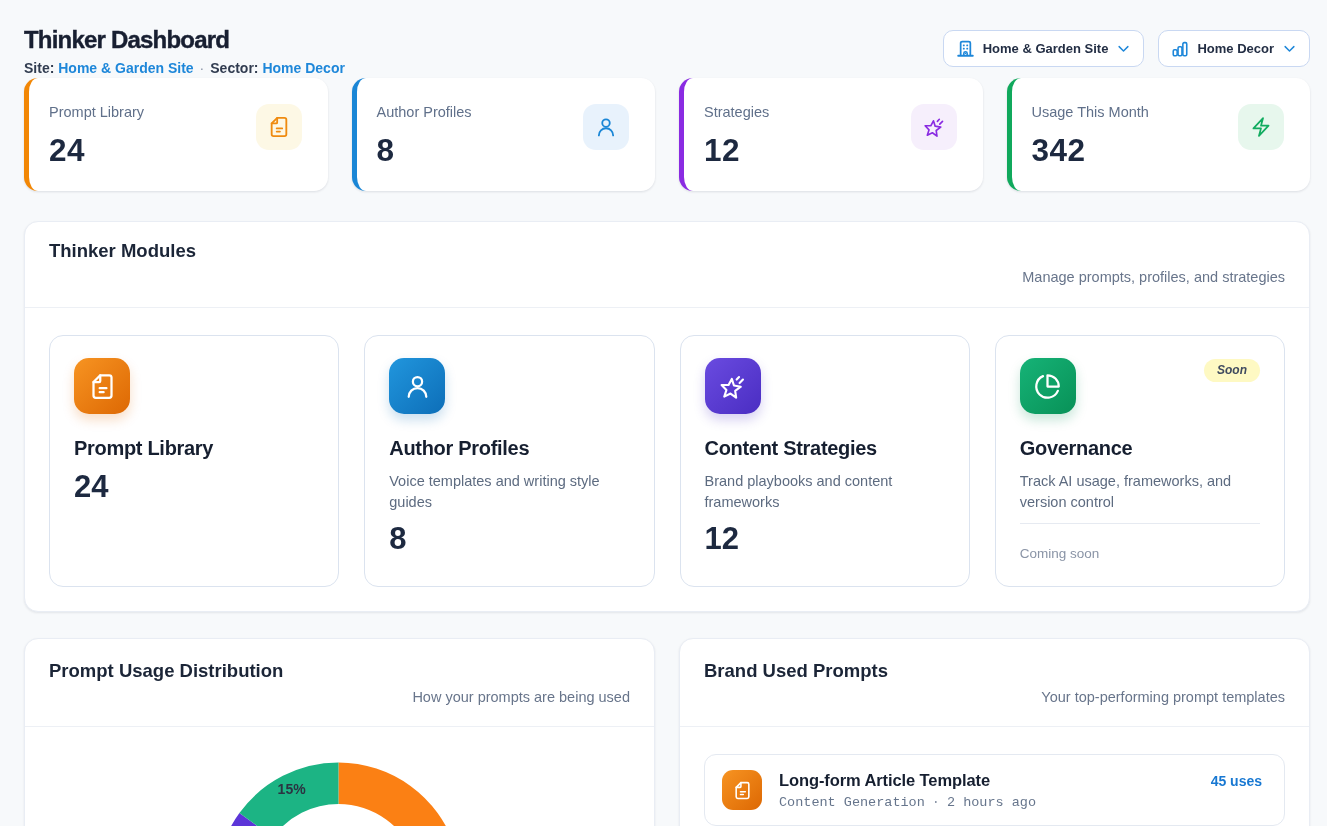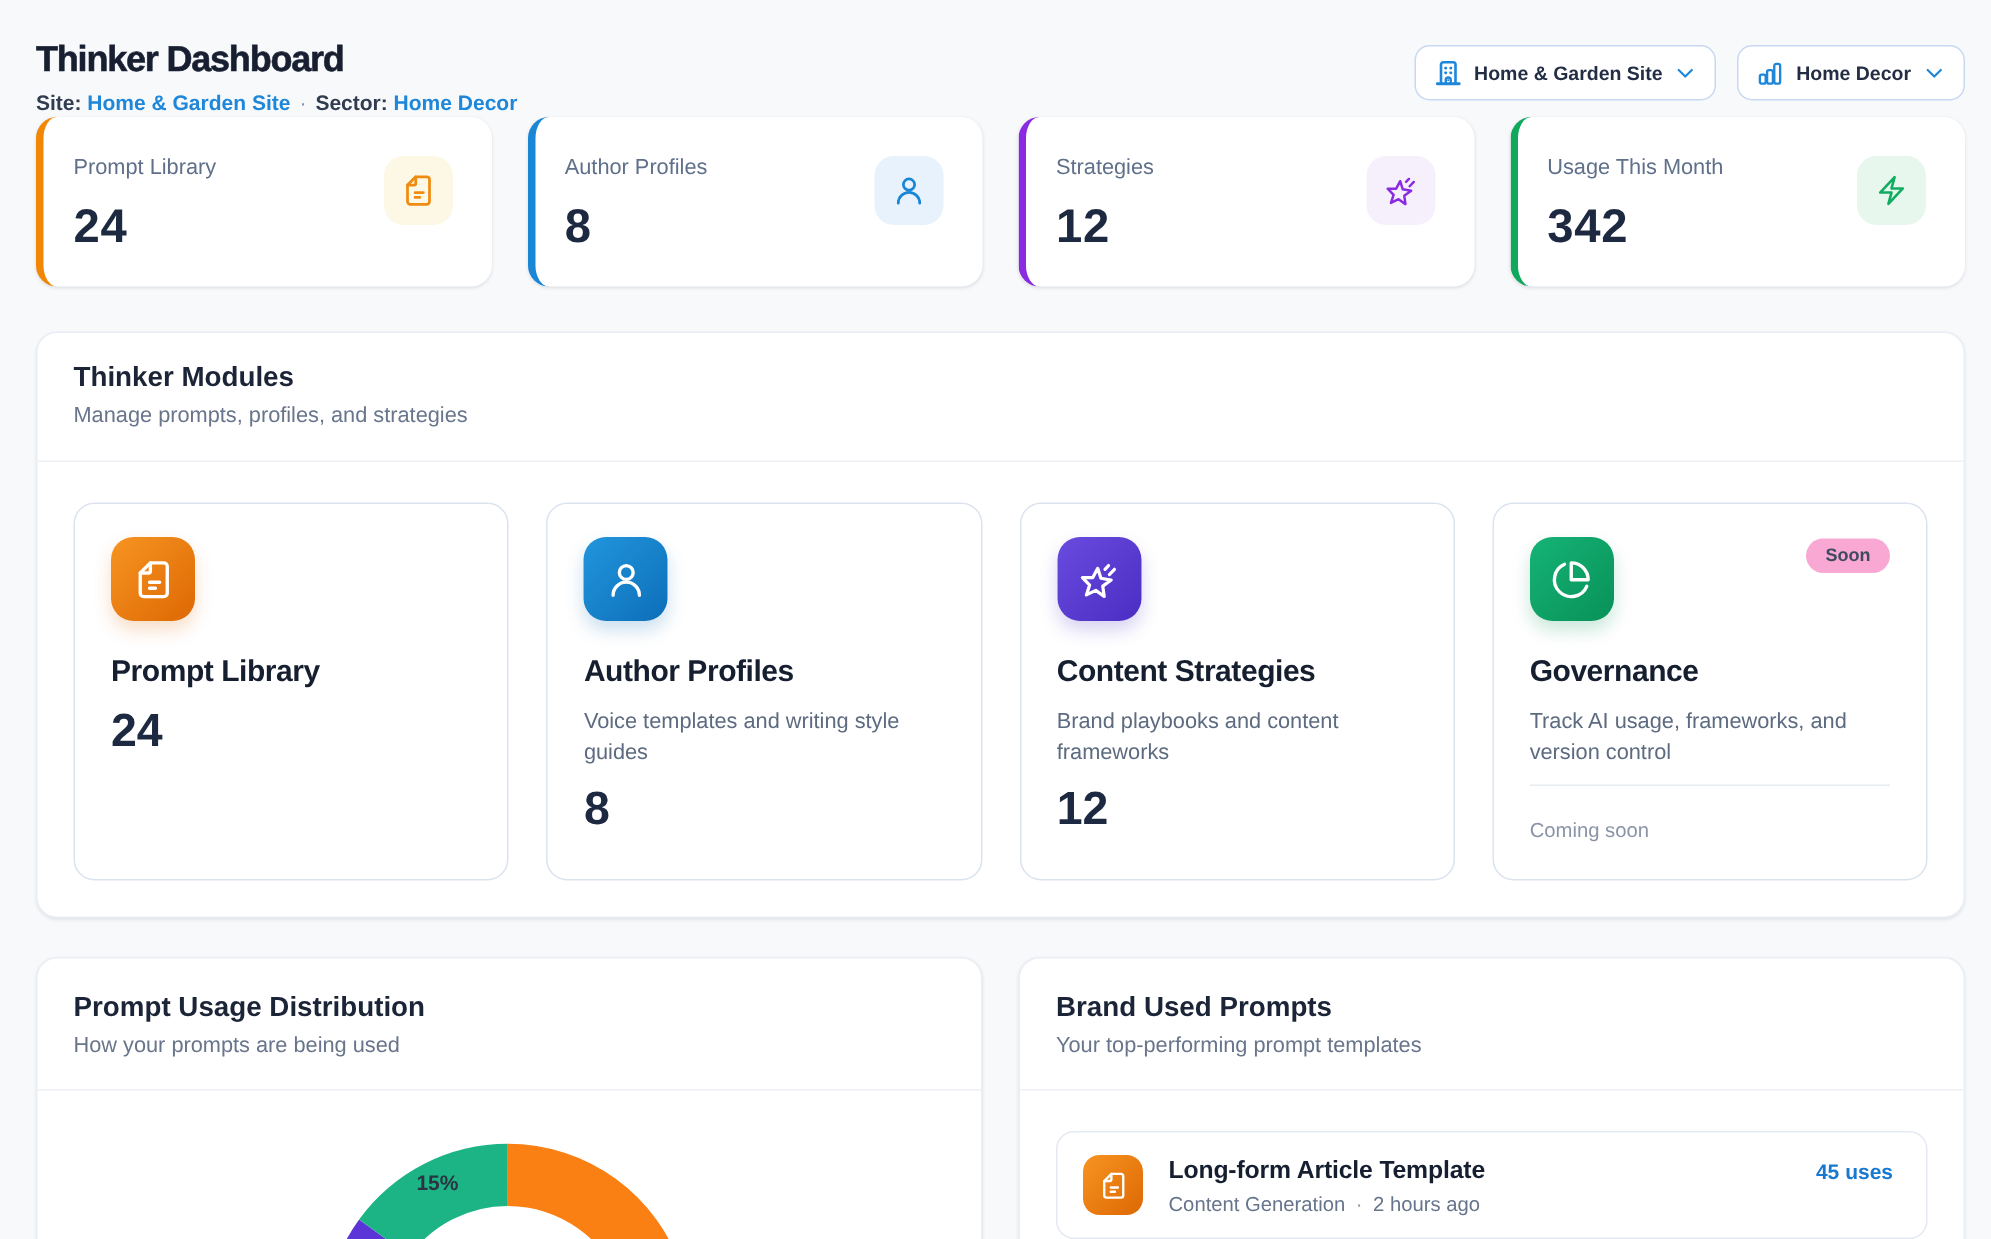--- a/index.html
+++ b/index.html
@@ -34,46 +34,46 @@
 .tint-o { background:#fdf8e5; }
 .tint-b { background:#e8f2fc; }
 .tint-p { background:#f6effc; }
 .tint-g { background:#e7f7ed; }
 
 
 .panel { background:#fff; border-radius:14px; border:1px solid #e9edf4; box-shadow:0 1px 2px rgba(23,32,55,.04), 0 1px 3px rgba(23,32,55,.05); }
 .modules { margin-top:30px; }
 .panel-h { padding:17px 24px 20px; border-bottom:1px solid #edf0f5; }
 .panel-t { font-size:18.5px; line-height:24px; font-weight:700; color:#1b2537; }
-.panel-s { margin-top:4px; font-size:14.5px; line-height:20px; color:#68758b; }
+.panel-s { margin-top:4px; font-size:14.5px; line-height:20px; color:#68758b;text-align:right; }
 
 .mod-grid { padding:27px 24px 24px; display:grid; grid-template-columns:repeat(4,1fr); gap:25px; }
 .mod { position:relative; border:1px solid #dbe3ef; border-radius:14px; height:252px; padding:22px 24px; }
 .mic { width:56px; height:56px; border-radius:15px; display:flex; align-items:center; justify-content:center; }
 .mic-o { background:linear-gradient(135deg,#f79422,#dd6803); box-shadow:0 6px 12px rgba(221,104,3,.22); }
 .mic-b { background:linear-gradient(135deg,#2196dd,#0d6eb8); box-shadow:0 6px 12px rgba(13,110,184,.22); }
 .mic-p { background:linear-gradient(135deg,#6a4be0,#4a2dc2); box-shadow:0 6px 12px rgba(74,45,194,.22); }
 .mic-g { background:linear-gradient(135deg,#16b377,#089157); box-shadow:0 6px 12px rgba(8,145,87,.22); }
 .mod h3 { margin-top:21px; font-size:20px; line-height:26px; font-weight:800; color:#161f30; letter-spacing:-0.3px; }
 .mod p { margin-top:10px; font-size:14.5px; line-height:21px; color:#5d6b80; }
 .mnum { margin-top:12.5px; font-size:31px; line-height:26px; font-weight:800; color:#1d2940; }
-.soon { position:absolute; top:23px; right:24px; background:#f9a8d4; color:#3f4a5f; font-size:12px; font-weight:700; border-radius:12px; padding:5px 13px; line-height:13px; }
+.soon { position:absolute; top:23px; right:24px; background:#fef9c3; color:#3f4a5f; font-size:12px; font-weight:700; border-radius:12px; padding:5px 13px; line-height:13px;font-style:italic; }
 .mhr { margin-top:10px; border:none; border-top:1px solid #e6eaf1; }
 .csoon { margin-top:22px; font-size:13.5px; color:#8a94a6; }
 
 
 .bottom { margin-top:26px; display:grid; grid-template-columns:1fr 1fr; gap:24px; }
 .panel-h2 { padding:20px 24px 19px; border-bottom:1px solid #edf0f5; }
 .chart { position:relative; height:99px; overflow:visible; } .chart svg { display:block; }
 .plist { padding:27px 24px 24px; }
 .pitem { position:relative; border:1px solid #e4e9f1; border-radius:12px; padding:26px 17px; display:flex; align-items:center; height:72px; }
 .pic { width:40px; height:40px; border-radius:11px; background:linear-gradient(135deg,#f79422,#dd6803); display:flex; align-items:center; justify-content:center; flex:none; }
 .ptxt { margin-left:17px; }
 .ptitle { font-size:16.5px; font-weight:800; color:#161f30; line-height:20px; letter-spacing:-0.1px; }
-.pmeta { margin-top:5px; font-size:13.5px; color:#66758c; line-height:16px; }
+.pmeta { margin-top:5px; font-size:13.5px; color:#66758c; line-height:16px;font-family:Liberation Mono, monospace; }
 .pmeta .dot { color:#8b95a7; padding:0 7px; }
 .puses { position:absolute; right:22px; top:18px; font-size:14px; font-weight:700; color:#1878d2; }
 </style>
 </head>
 <body>
 <div class="page">
 
   <h1>Thinker Dashboard</h1>
   <div class="sub">Site: <a>Home &amp; Garden Site</a><span class="dot">·</span>Sector: <a>Home Decor</a></div>
   <div class="hbtns">

